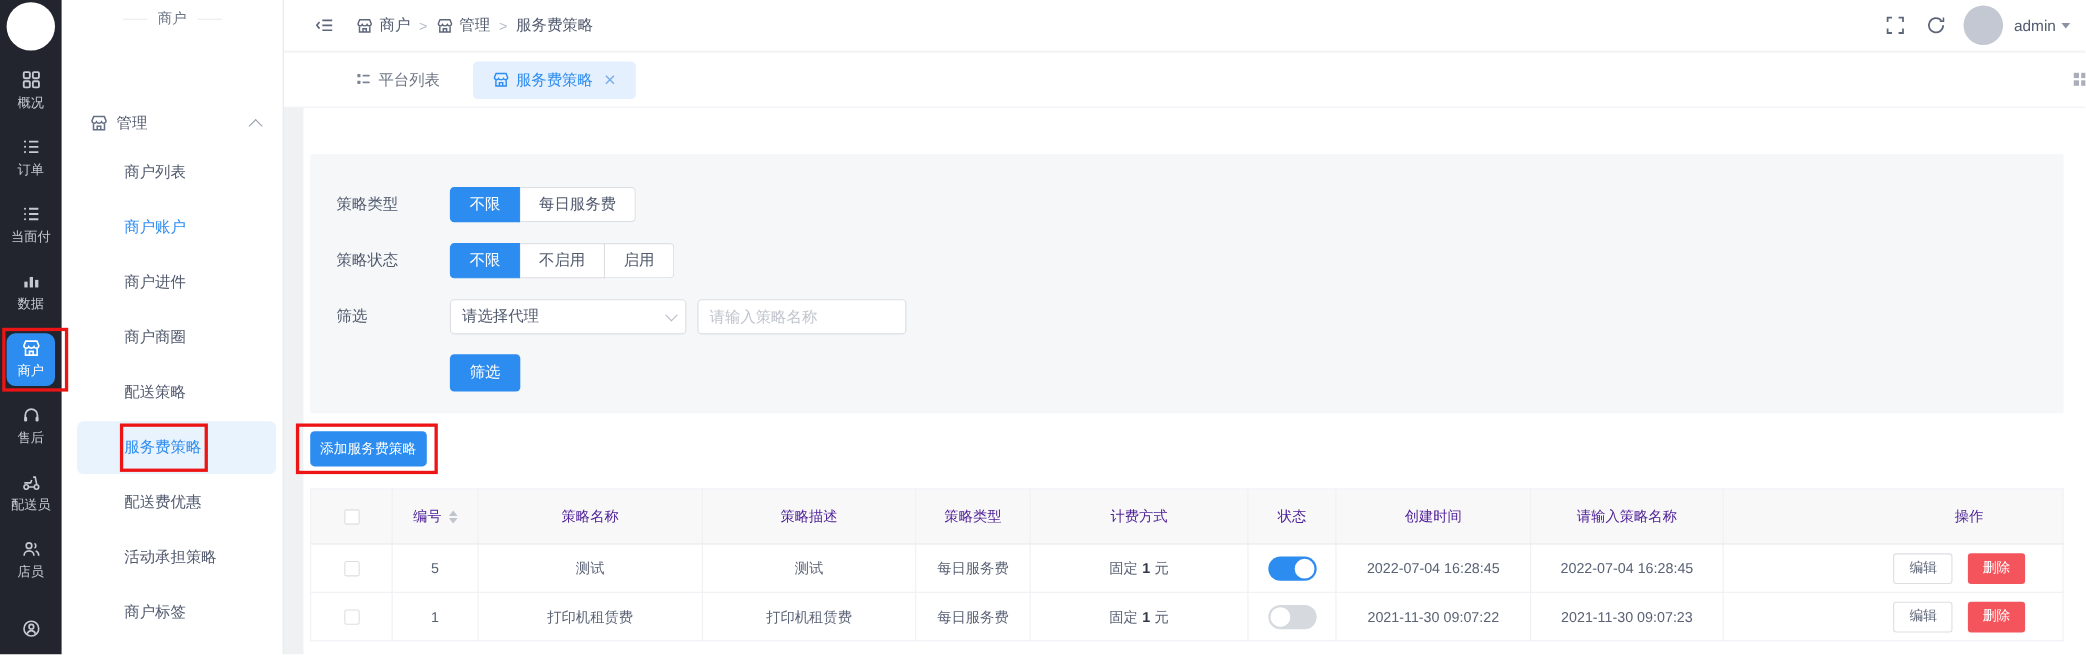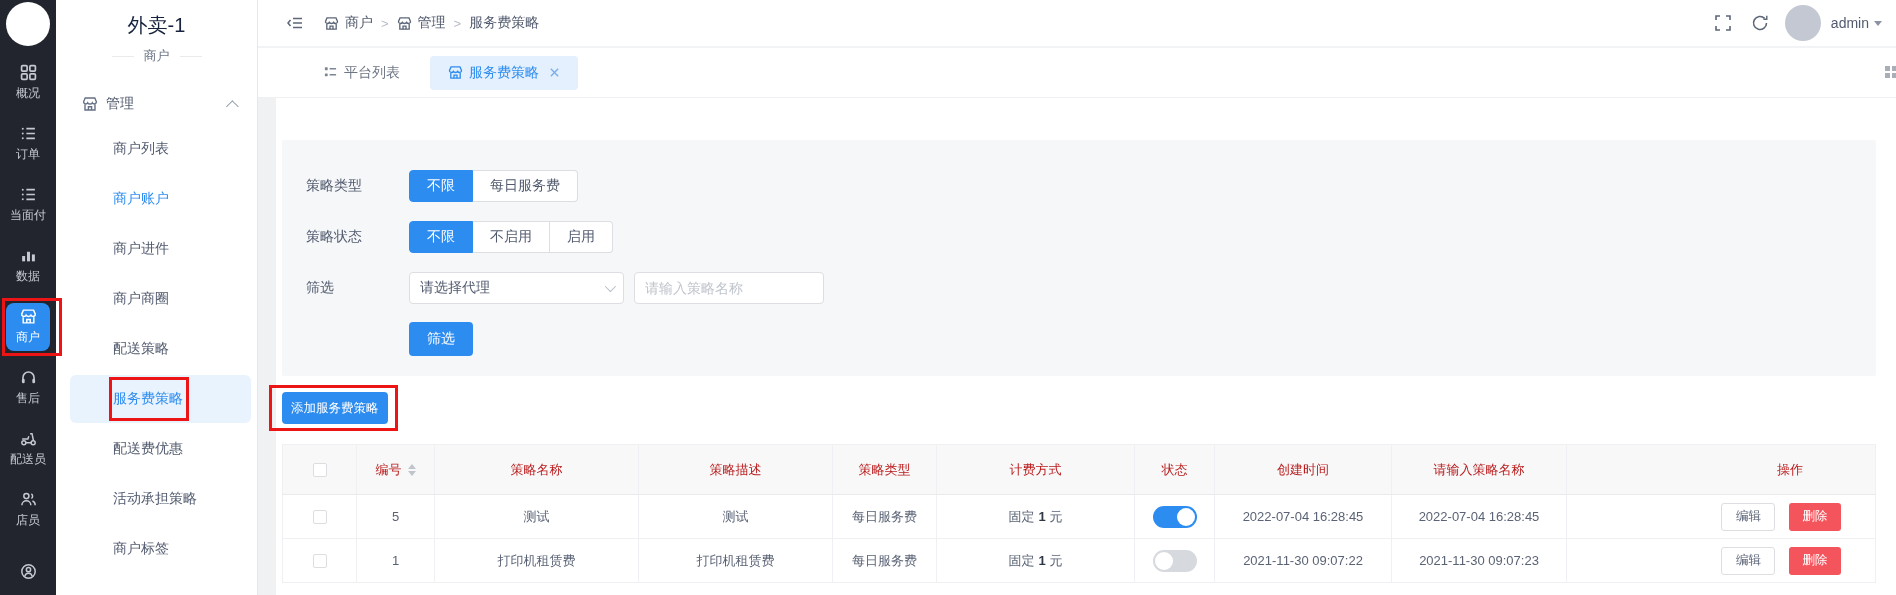--- a/index.html
+++ b/index.html
@@ -81,21 +81,21 @@
   .select .sel-chev{margin-left:auto;width:8px;height:8px;border-right:1.4px solid #b6bcc8;border-bottom:1.4px solid #b6bcc8;transform:rotate(45deg) translateY(-2px);}
   .tinput{width:190px;height:32px;background:#fff;border:1px solid var(--border);border-radius:4px;margin-left:10px;padding:0 10px;font-size:14px;color:var(--txt);font-family:inherit;outline:none;}
   .tinput::placeholder{color:var(--txt-light);}
   .btn-primary{height:34px;min-width:64px;padding:0 15px;background:var(--accent);color:#fff;border:none;border-radius:4px;font-size:14px;cursor:pointer;font-family:inherit;}
   .add-row{margin-top:16px;position:relative;display:inline-block;}
   .btn-add{height:32px;padding:0 9px;background:var(--accent);color:#fff;border:none;border-radius:4px;font-size:12.5px;cursor:pointer;font-family:inherit;}
   .anno-add{top:-7px;bottom:-7px;left:-13px;right:-10px;}
 
   
   table{border-collapse:collapse;table-layout:fixed;width:1593px;margin-top:20px;font-size:13px;}
-  th{height:50px;background:var(--th-bg);color:#b91c1c;font-weight:400;border-bottom:1px solid var(--line);border-top:1px solid var(--tline);}
+  th{height:50px;background:var(--th-bg);color:#4c1d95;font-weight:400;border-bottom:1px solid var(--line);border-top:1px solid var(--tline);}
   td{height:44px;border-bottom:1px solid var(--tline);color:#5a6375;text-align:center;background:#fff;}
   th,td{border-right:1px solid var(--tline);padding:0 4px;}
   th:first-child,td:first-child{border-left:1px solid var(--tline);}
   th.actions{text-align:right;padding-right:72px;}
   td.actions{text-align:right;padding-right:34px;}
   .chk{display:inline-block;width:14px;height:14px;border:1px solid var(--border);border-radius:2px;background:#fff;cursor:pointer;vertical-align:middle;}
   .th-sort{display:inline-flex;flex-direction:column;gap:2px;margin-left:6px;vertical-align:middle;}
   .th-sort i{display:block;width:0;height:0;border-left:4px solid transparent;border-right:4px solid transparent;}
   .th-sort .up{border-bottom:5px solid #c0c4cc;}
   .th-sort .dn{border-top:5px solid #c0c4cc;}
@@ -215,21 +215,20 @@
             <circle cx="8" cy="8" r="6.3"></circle>
             <circle cx="8" cy="6.3" r="2"></circle>
             <path d="M4.5 12.4c.6-1.8 2-2.7 3.5-2.7s2.9.9 3.5 2.7"></path>
           </svg>
         </span>
     </div>
   </nav>
 
   <nav class="sidebar">
     <div class="brand">
-      <div class="brand-title">外卖-1</div>
       <div class="brand-sub">
           <i></i>
           <span>商户</span>
           <i></i>
         </div>
     </div>
 
     <div class="side-group">
       <span class="sic">
           <svg viewBox="0 0 16 16" fill="none" stroke="currentColor" stroke-width="1.4">

